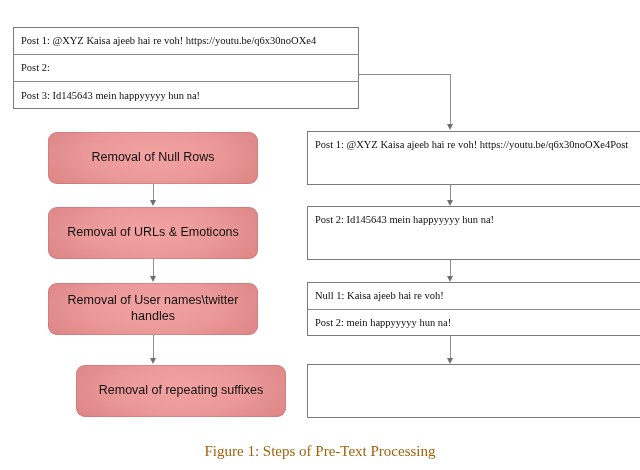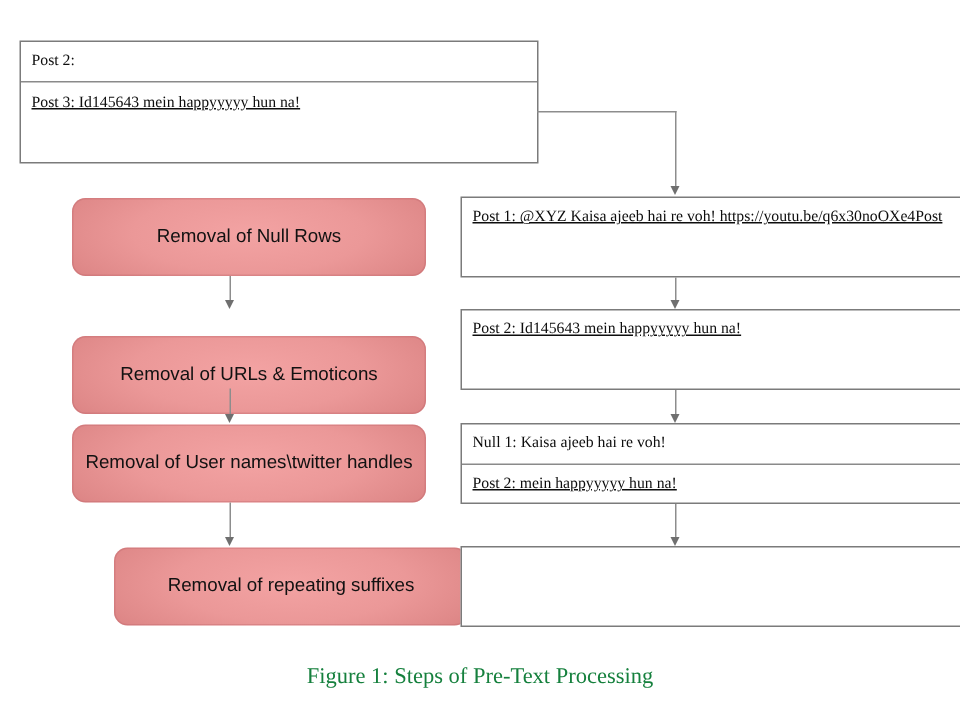--- a/index.html
+++ b/index.html
@@ -31,21 +31,20 @@
     padding-left: 7px;
     font-family: "Liberation Serif", "DejaVu Serif", serif;
     font-size: 10.5px;
     line-height: 1.1;
     color: #0d0d0d;
     white-space: nowrap;
     overflow: hidden;
   }
   .doc-row:last-child {
     border-bottom: none;
-    text-decoration: underline;
   }
 
   
   #source-table {
     left: 13px;
     top: 27px;
     width: 346px;
     height: 82px;
   }
   #source-table .doc-row { height: 27px; }
@@ -60,21 +59,21 @@
   .stage-table .doc-row { height: 26.5px; }
   #stage-table-0 { top: 131px; }
   #stage-table-1 { top: 206px; }
   #stage-table-2 { top: 282px; }
   #stage-table-3 { top: 364px; }
 
   
   .step-box {
     position: absolute;
     left: 48px;
-    width: 236px;
+    width: 210px;
     height: 52px;
     border-radius: 9px;
     box-sizing: border-box;
     display: flex;
     align-items: center;
     justify-content: center;
     text-align: center;
     font-family: "Liberation Sans", "DejaVu Sans", sans-serif;
     font-size: 12.5px;
     line-height: 1.25;
@@ -82,21 +81,21 @@
     background:
       radial-gradient(ellipse 78% 120% at 50% 45%,
         #f3a3a3 0%,
         #eb9898 42%,
         #e08a8a 68%,
         #d87f80 85%,
         #d06f72 100%);
     box-shadow: inset 0 0 0 1px rgba(190,100,105,0.35);
   }
   #step-box-0 { top: 132px; }
-  #step-box-1 { top: 224px; }
+  #step-box-1 { top: 207px; }
   #step-box-2 { top: 283px; }
   #step-box-3 { top: 365px; margin-left: 28px; }
 
   
   .conn-v {
     position: absolute;
     width: 1px;
     background: #8d8d8d;
   }
   .conn-h {
@@ -136,27 +135,28 @@
 
   
   #figure-caption {
     position: absolute;
     left: 0;
     right: 0;
     top: 443px;
     text-align: center;
     font-family: "Liberation Serif", "DejaVu Serif", serif;
     font-size: 15px;
-    color: #15803d;
+    color: #a16207;
   }
 </style>
 </head>
 <body>
 
 <div class="doc-table" id="source-table">
+  <div class="doc-row">Post 1: @XYZ Kaisa ajeeb hai re voh! https://youtu.be/q6x30noOXe4</div>
   <div class="doc-row">Post 2:</div>
   <div class="doc-row">Post 3: Id145643 mein happyyyyy hun na!</div>
 </div>
 
 <div id="arrow-source">
   <div class="conn-h"></div>
   <div class="conn-v"></div>
   <div class="arrow-head"></div>
 </div>
 

